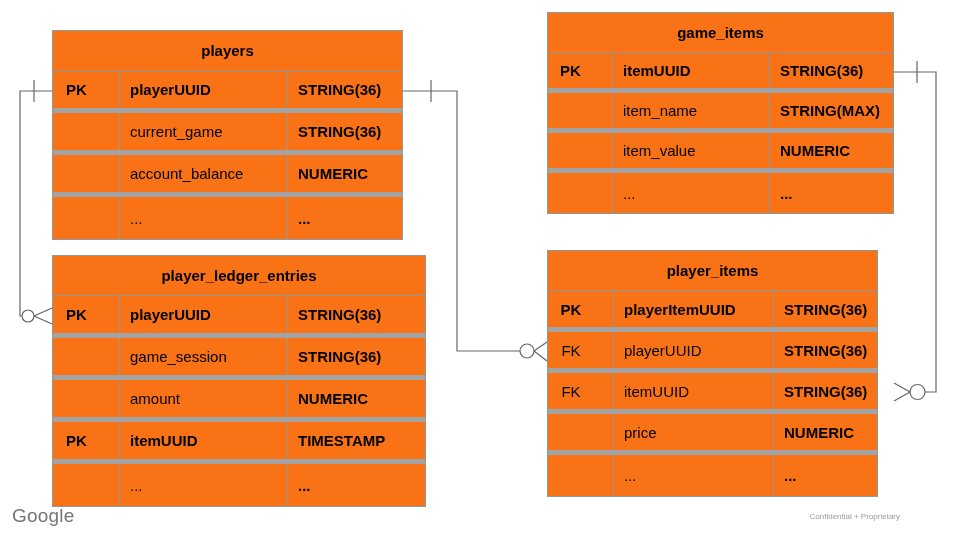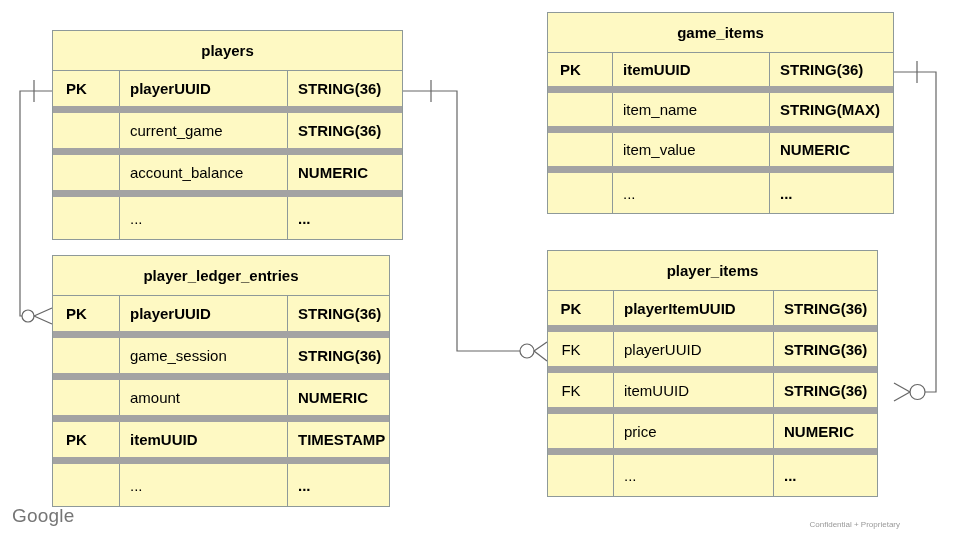--- a/index.html
+++ b/index.html
@@ -2,57 +2,57 @@
 <html><head>
 <meta charset="utf-8">
 <style>
   html,body { margin:0; padding:0; }
   body {
     width:960px; height:540px; position:relative; overflow:hidden;
     background:#ffffff; font-family:"Liberation Sans", sans-serif; color:#000;
   }
   .er-table {
     position:absolute; box-sizing:border-box;
-    background:#fef9c3; border:1px solid #8e9999;
+    background:#f97316; border:1px solid #8e9999;
   }
   .tbl-title {
     height:var(--titleh); line-height:var(--titleh);
     text-align:center; font-weight:bold; font-size:15px;
     border-bottom:1px solid #8e9999; box-sizing:border-box;
   }
   .tbl-row {
     display:flex; height:var(--rowh); box-sizing:border-box;
-    border-bottom:7px solid #a3a3a3;
+    border-bottom:5px solid #a3a3a3;
   }
   .tbl-row:last-child { border-bottom:none; }
   .tbl-row.bold .cell { font-weight:bold; }
   .cell {
     display:flex; align-items:center; box-sizing:border-box;
     font-size:15px; overflow:hidden; white-space:nowrap;
   }
   .cell.key  { width:var(--c1); justify-content:center; }
   .cell.name { width:var(--c2); padding-left:10px; border-left:1px solid #8e9999;margin-left:19px; }
   .cell.type { flex:1; padding-left:10px; border-left:1px solid #8e9999;font-weight:bold; }
 
   #t-players       { left:52px;  top:30px;  width:351px; --titleh:40px; --rowh:42px; --c1:47px; --c2:168px; }
   #t-game-items    { left:547px; top:12px;  width:347px; --titleh:40px; --rowh:40px; --c1:45px; --c2:157px; }
-  #t-ledger        { left:52px;  top:255px; width:338px; --titleh:40px; --rowh:42px; --c1:47px; --c2:168px; }
+  #t-ledger        { left:52px;  top:255px; width:374px; --titleh:40px; --rowh:42px; --c1:47px; --c2:168px; }
   #t-player-items  { left:547px; top:250px; width:331px; --titleh:40px; --rowh:41px; --c1:46px; --c2:160px; }
 
   #connectors { position:absolute; left:0; top:0; width:960px; height:540px; pointer-events:none; }
   #connectors path, #connectors line { stroke:#666666; stroke-width:1.2; fill:none; }
   #connectors circle { stroke:#666666; stroke-width:1.2; fill:#ffffff; }
 
   .brand-logo {
     position:absolute; left:12px; top:505px;
     font-size:19px; color:#757575; letter-spacing:0.2px;
   }
   .confidential {
     position:absolute; right:60px; top:512px;
-    font-size:8px; color:#999999;margin-top:8px;
+    font-size:8px; color:#999999;
   }
 </style>
 </head>
 <body>
 
 <svg id="connectors" viewBox="0 0 960 540">
   <g>
     <path d="M 52 91 H 20 V 316 H 22"></path>
     <line x1="34" y1="80" x2="34" y2="102"></line>
     <circle cx="28" cy="316" r="6"></circle>

